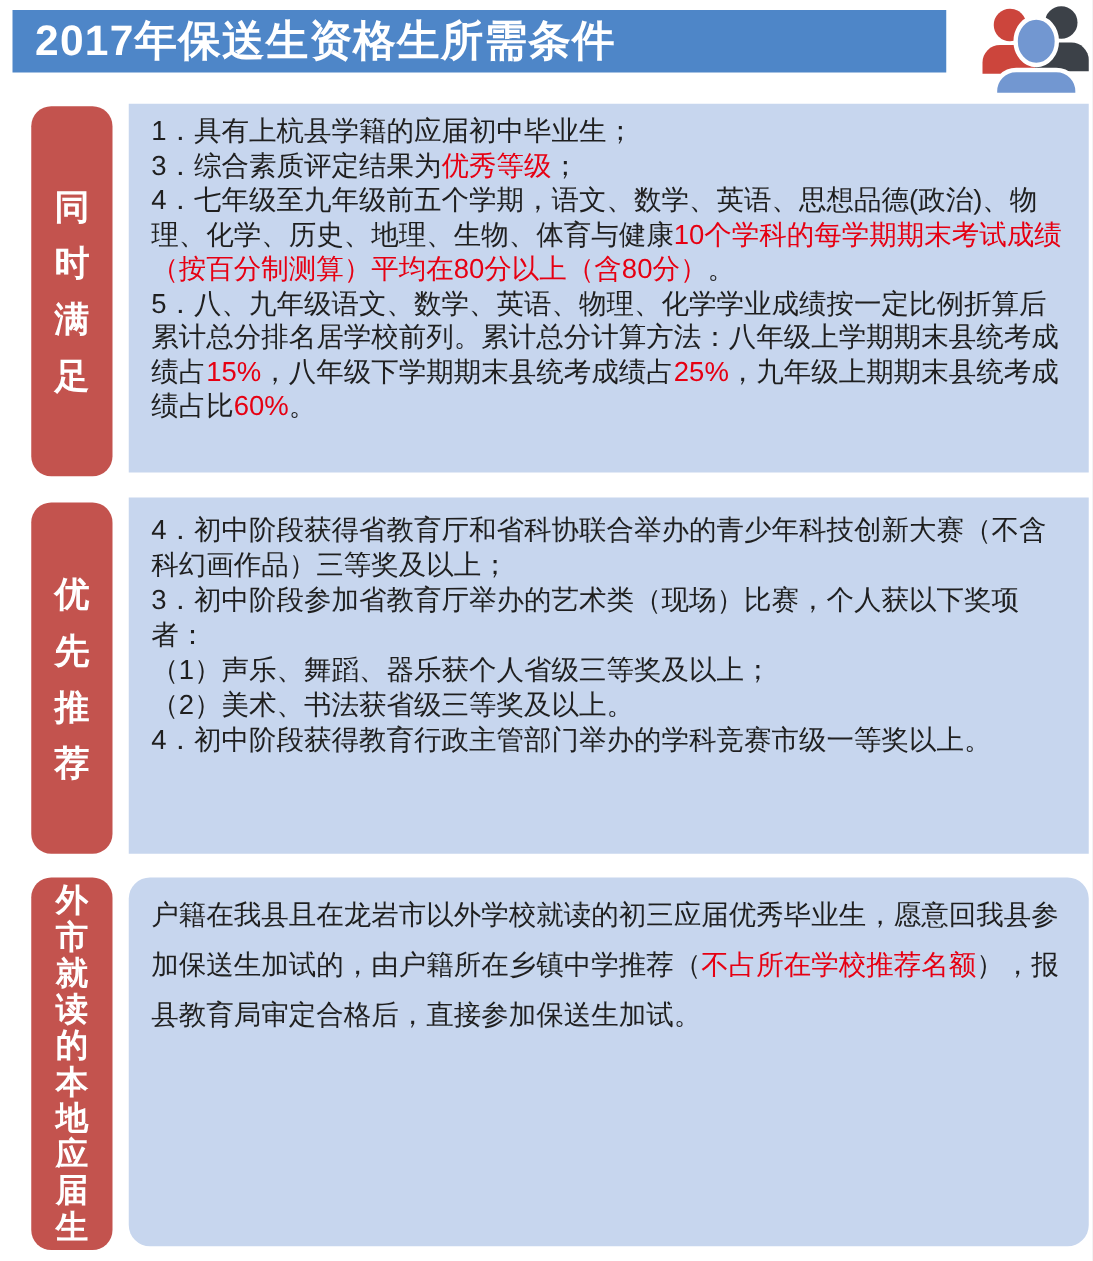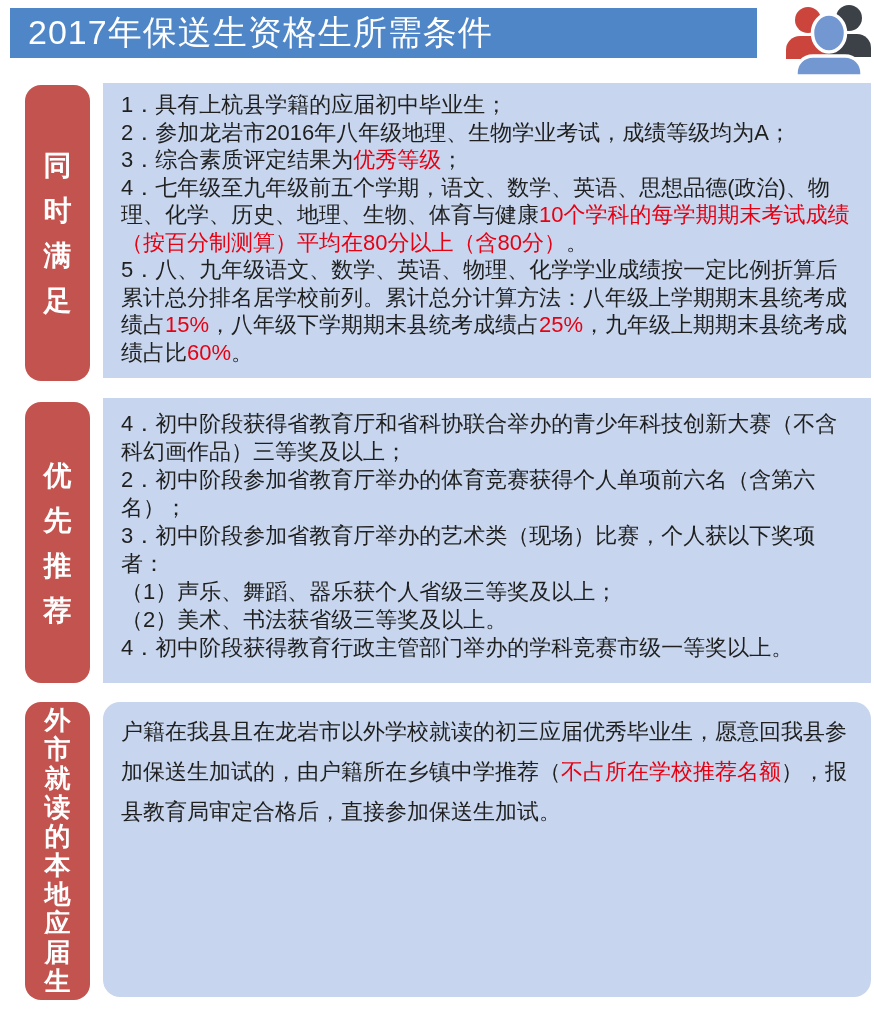--- a/index.html
+++ b/index.html
@@ -22,21 +22,21 @@
     margin:0 auto;
   }
   .header-bar{
     position:absolute;left:10px;top:8px;width:747px;height:50px;
     background:var(--header-bg);
     display:flex;align-items:center;
     padding-left:18px;
   }
   .header-bar .title{
     color:var(--header-text);
-    font-size:34px;font-weight:normal;
+    font-size:34px;font-weight:bold;
     letter-spacing:1px;
     white-space:nowrap;
   }
   .people-icon{position:absolute;right:0;top:0;width:90px;height:76px;}
   .section{position:absolute;left:0;top:0;width:874px;height:0;}
   .pill{
     position:absolute;
     background:var(--pill);
     border-radius:16px;
     display:flex;flex-direction:column;
@@ -87,37 +87,35 @@
 
   <div class="section">
     <div class="pill" id="pill-0">
         <span>同</span>
         <span>时</span>
         <span>满</span>
         <span>足</span>
       </div>
     <div class="box" id="box-0">
         <p><span>1．具有上杭县学籍的应届初中毕业生；</span></p>
-        <p><span>2．参加龙岩市2016年八年级地理、生物学业考试，成绩等级均为A；</span></p>
         <p><span>3．综合素质评定结果为</span><span class="hl">优秀等级</span><span>；</span></p>
         <p><span>4．七年级至九年级前五个学期，语文、数学、英语、思想品德(政治)、物理、化学、历史、地理、生物、体育与健康</span><span class="hl">10个学科的每学期期末考试成绩（按百分制测算）平均在80分以上（含80分）</span><span>。</span></p>
         <p><span>5．八、九年级语文、数学、英语、物理、化学学业成绩按一定比例折算后累计总分排名居学校前列。累计总分计算方法：八年级上学期期末县统考成绩占</span><span class="hl">15%</span><span>，八年级下学期期末县统考成绩占</span><span class="hl">25%</span><span>，九年级上期期末县统考成绩占比</span><span class="hl">60%</span><span>。</span></p>
       </div>
   </div>
 
   <div class="section">
     <div class="pill" id="pill-1">
         <span>优</span>
         <span>先</span>
         <span>推</span>
         <span>荐</span>
       </div>
     <div class="box" id="box-1">
         <p><span>4．初中阶段获得省教育厅和省科协联合举办的青少年科技创新大赛（不含科幻画作品）三等奖及以上；</span></p>
-        <p><span>2．初中阶段参加省教育厅举办的体育竞赛获得个人单项前六名（含第六名）；</span></p>
         <p><span>3．初中阶段参加省教育厅举办的艺术类（现场）比赛，个人获以下奖项者：</span></p>
         <p><span>（1）声乐、舞蹈、器乐获个人省级三等奖及以上；</span></p>
         <p><span>（2）美术、书法获省级三等奖及以上。</span></p>
         <p><span>4．初中阶段获得教育行政主管部门举办的学科竞赛市级一等奖以上。</span></p>
       </div>
   </div>
 
   <div class="section">
     <div class="pill" id="pill-2">
         <span>外</span>

